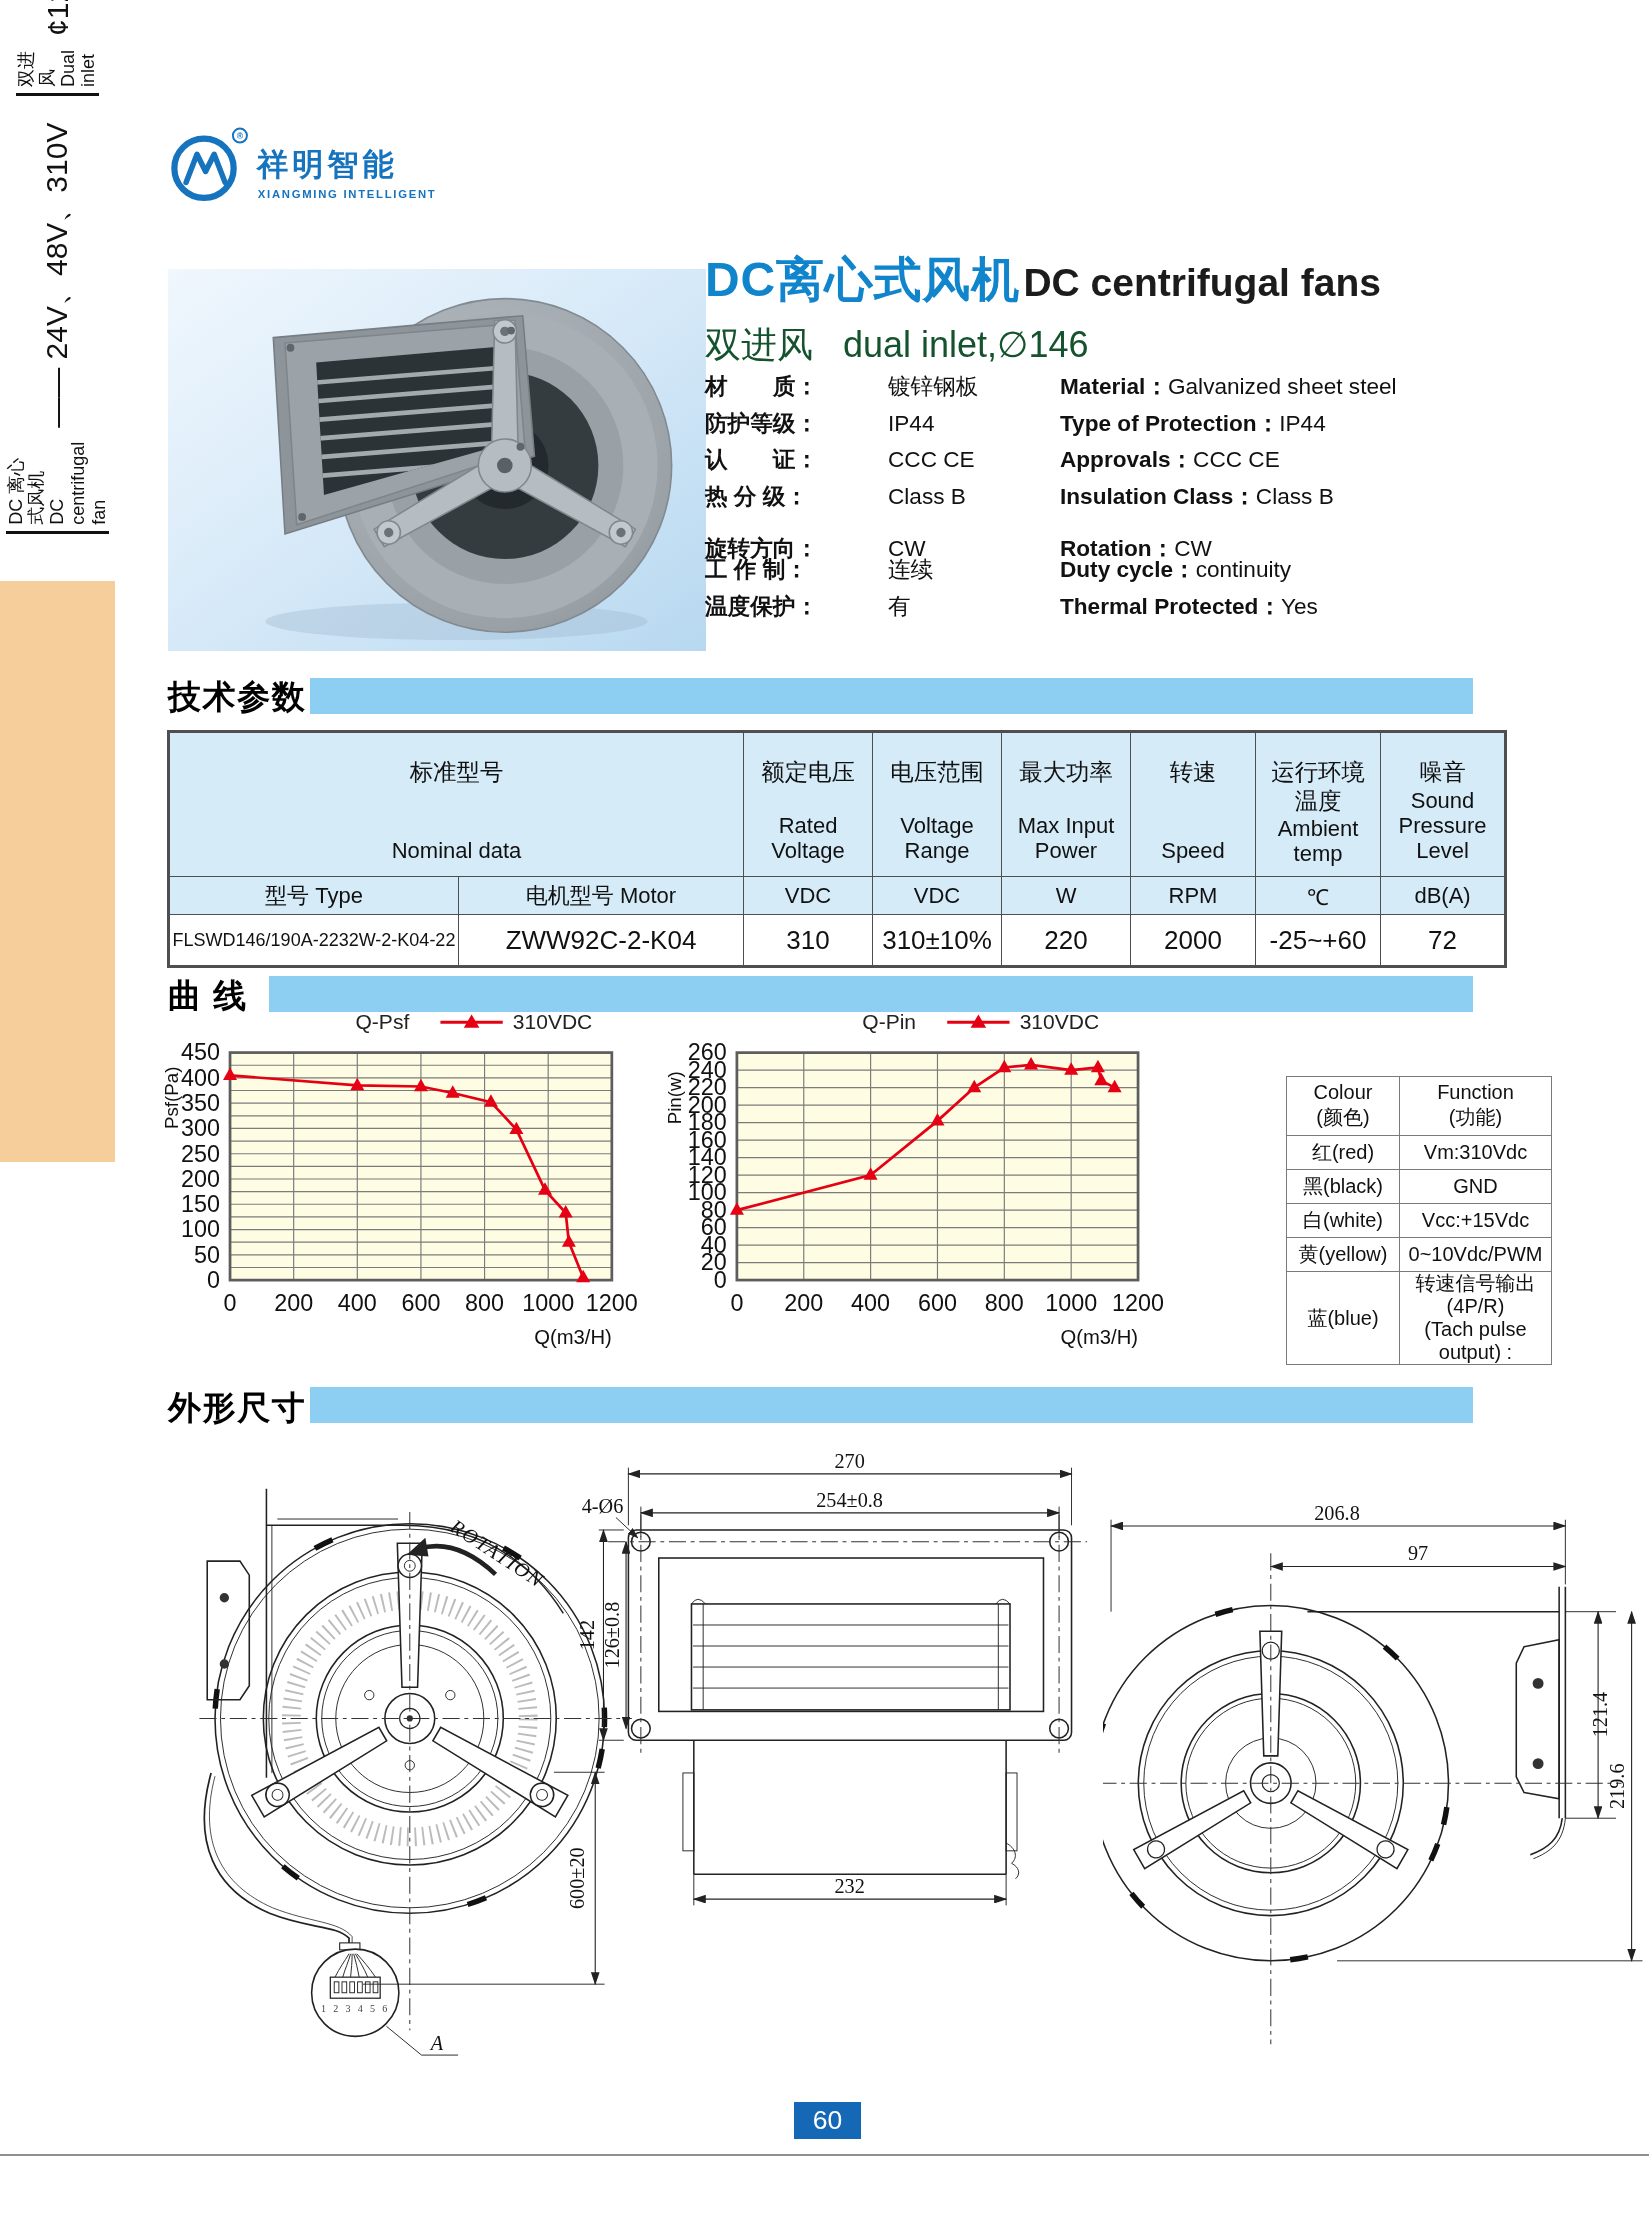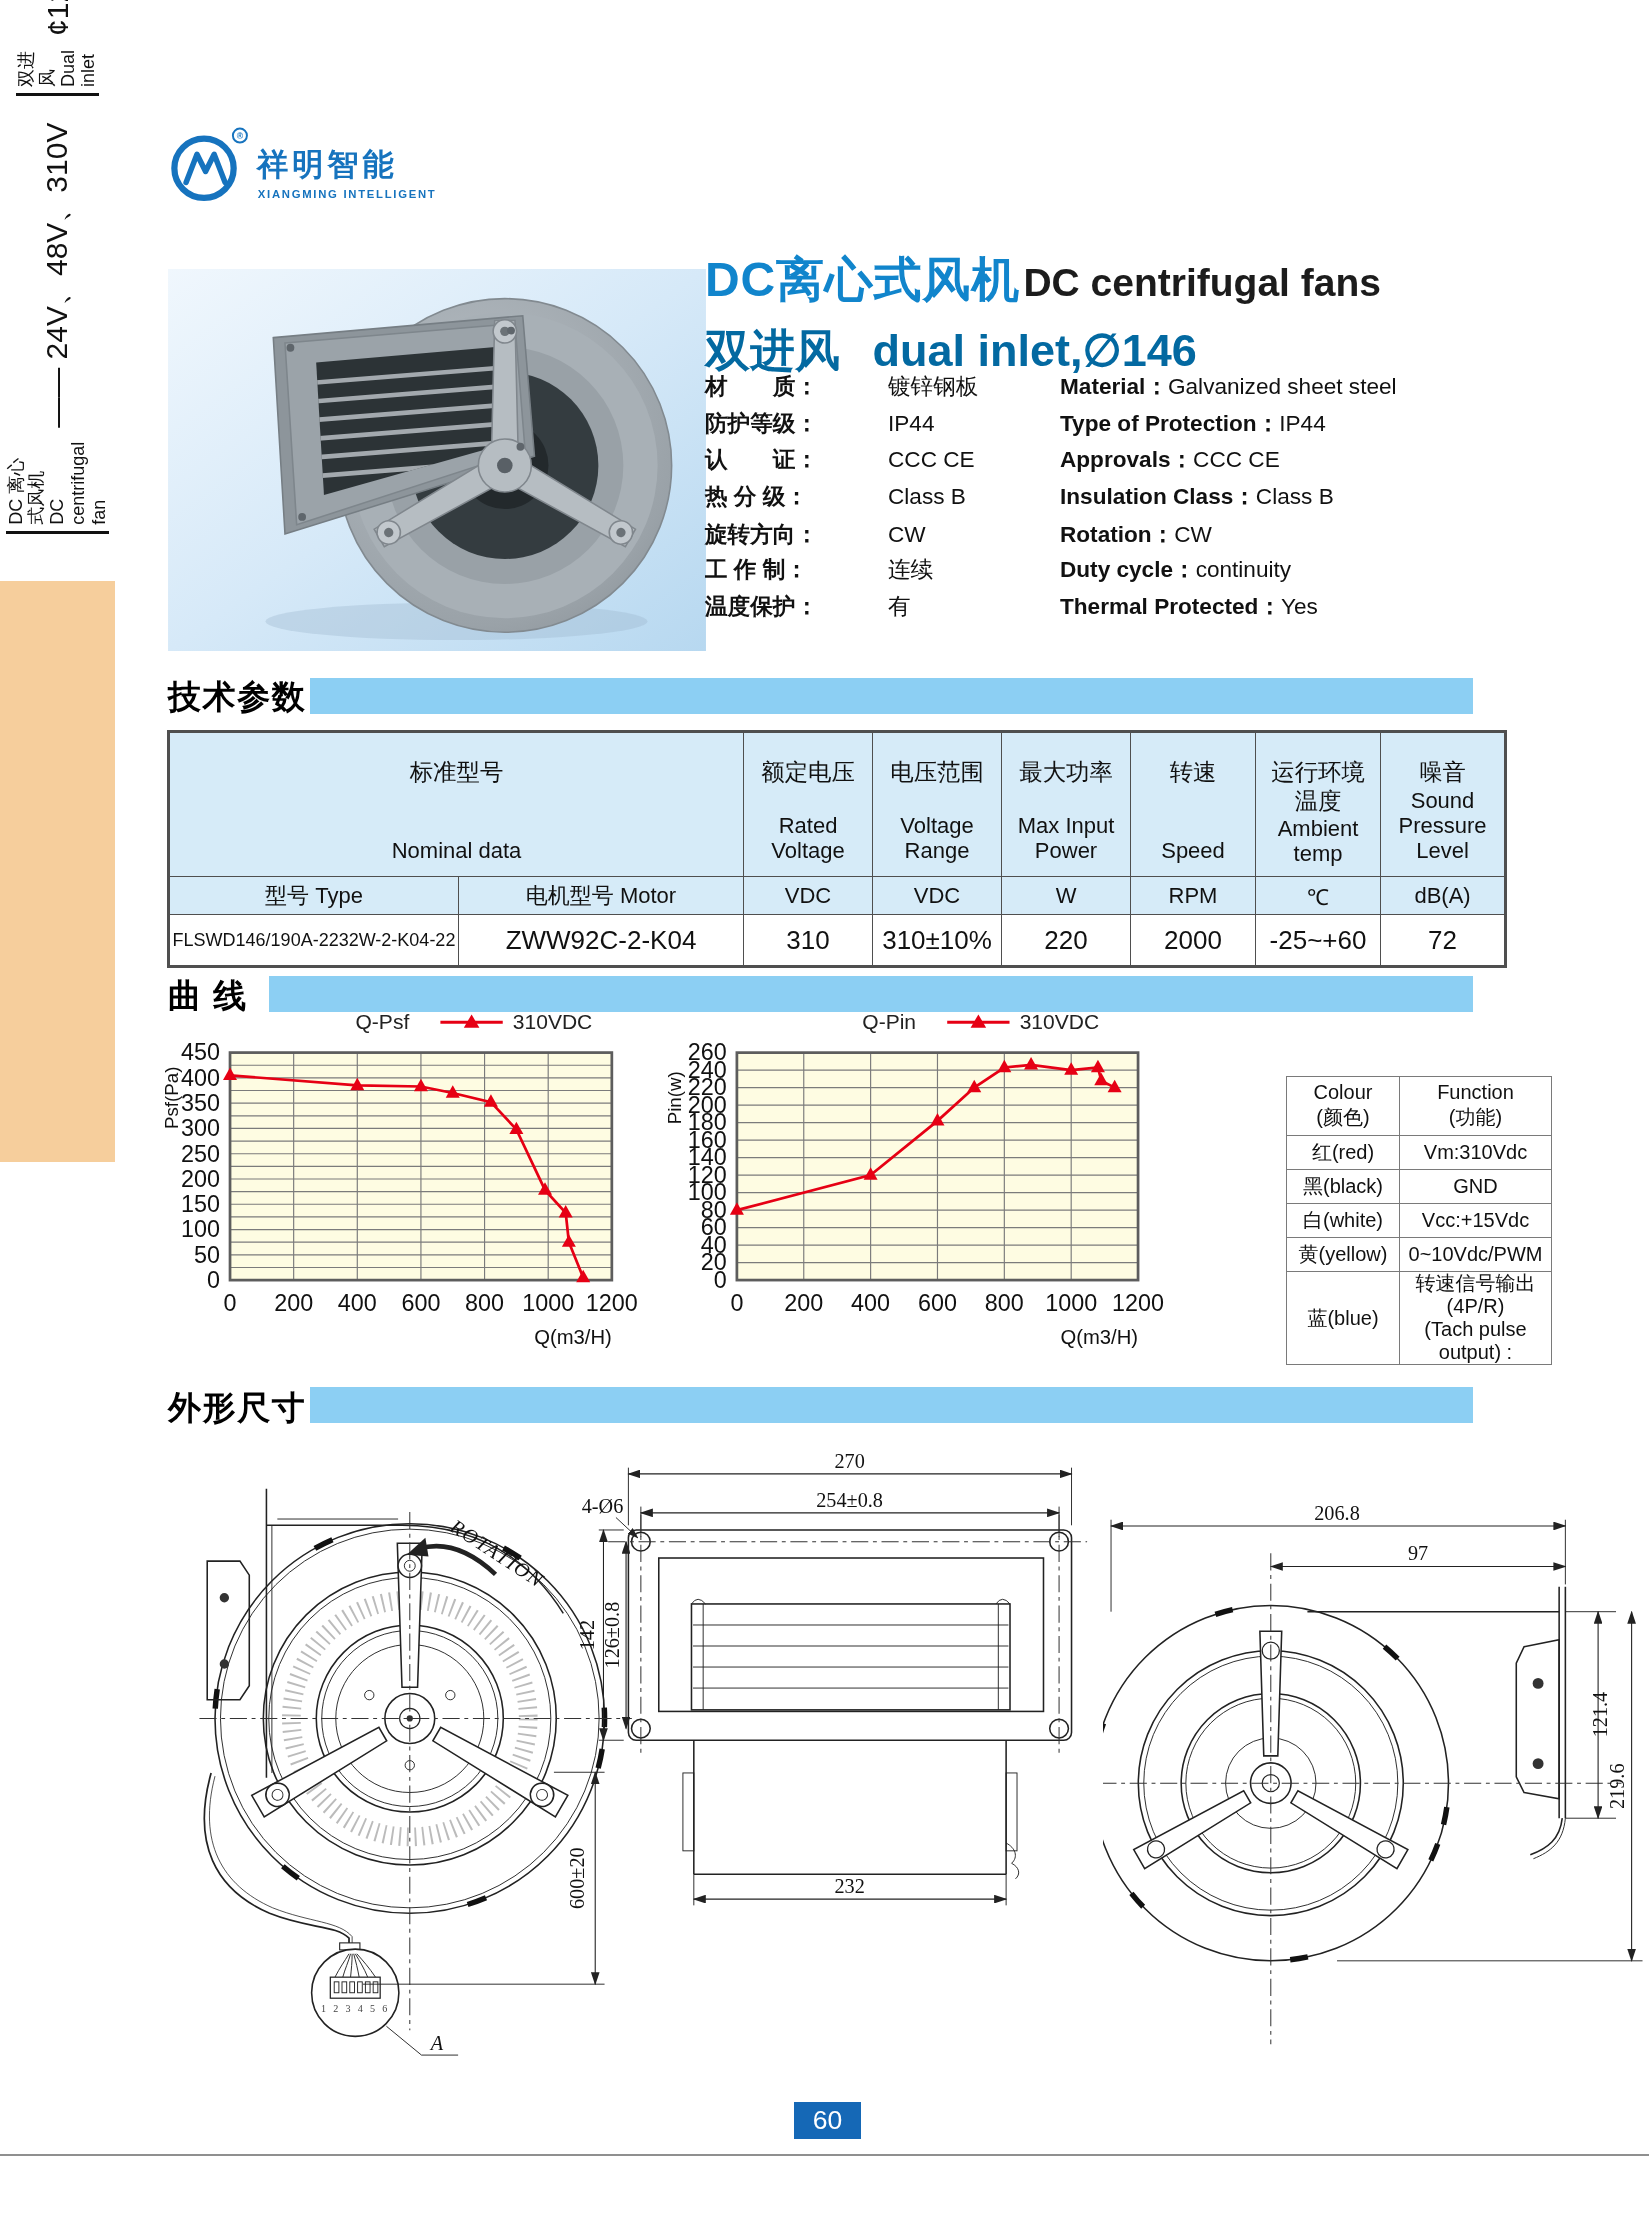--- a/index.html
+++ b/index.html
@@ -3,21 +3,21 @@
 <meta charset="utf-8">
 <style>
   html,body{margin:0;padding:0;background:#fff;}
   body{position:relative;width:1649px;height:2239px;font-family:"Liberation Sans",sans-serif;color:#111;overflow:hidden;}
   .abs{position:absolute;}
   .sec-title{font-size:33px;font-weight:bold;color:#000;letter-spacing:1.6px;}
   .sec-bar{background:#8ccff3;height:36px;}
   
   .t1-cn{color:#1185cc;font-size:48px;font-weight:bold;letter-spacing:0.8px;}
   .t1-en{color:#1c1c1c;font-size:39px;font-weight:bold;}
-  .t2{font-size:45px;font-weight:bold;color:#0369a1;}
+  .t2{font-size:36px;font-weight:normal;color:#14532d;}
   .spec-row{position:absolute;left:0;width:803px;height:36px;font-size:22.6px;white-space:nowrap;}
   .spec-cn-l{font-weight:bold;display:inline-block;width:183px;}
   .spec-en{position:absolute;left:355px;top:0;}
   .spec-en-l{font-weight:bold;}
   
   table.tech{border-collapse:collapse;table-layout:fixed;width:1338px;background:#fff;border:3.1px solid #4f4f4f;}
   table.tech td,table.tech th{border:1.9px solid #4f4f4f;text-align:center;vertical-align:middle;padding:0;font-weight:normal;}
   table.tech .hd{background:#d6ebf8;}
   .h1cell{display:flex;flex-direction:column;justify-content:space-between;height:131px;padding:12.5px 1.6px;box-sizing:border-box;margin-top:12px;}
   .h1cn{font-size:23.4px;white-space:pre-line;line-height:1.25;}
@@ -128,21 +128,21 @@
   </div>
   <div class="t2" style="margin-top:9.4px;white-space:nowrap;">
     <span>双进风</span>
     <span style="margin-left:20px;">dual inlet,∅146</span>
   </div>
   <div class="abs" style="left:0;top:123px;width:803px;height:249px;">
     <div class="spec-row" style="top:0px;"><span class="spec-cn-l">材　　质：</span><span>镀锌钢板</span><span class="spec-en"><span class="spec-en-l">Material：</span><span>Galvanized sheet steel</span></span></div>
     <div class="spec-row" style="top:37px;"><span class="spec-cn-l">防护等级：</span><span>IP44</span><span class="spec-en"><span class="spec-en-l">Type of Protection：</span><span>IP44</span></span></div>
     <div class="spec-row" style="top:73px;"><span class="spec-cn-l">认　　证：</span><span>CCC CE</span><span class="spec-en"><span class="spec-en-l">Approvals：</span><span>CCC CE</span></span></div>
     <div class="spec-row" style="top:110px;"><span class="spec-cn-l">热 分 级：</span><span>Class B</span><span class="spec-en"><span class="spec-en-l">Insulation Class：</span><span>Class B</span></span></div>
-    <div class="spec-row" style="top:148px;"><span class="spec-cn-l">旋转方向：</span><span>CW</span><span class="spec-en"><span class="spec-en-l">Rotation：</span><span>CW</span></span></div>
+    <div class="spec-row" style="top:162px;"><span class="spec-cn-l">旋转方向：</span><span>CW</span><span class="spec-en"><span class="spec-en-l">Rotation：</span><span>CW</span></span></div>
     <div class="spec-row" style="top:183px;"><span class="spec-cn-l">工 作 制：</span><span>连续</span><span class="spec-en"><span class="spec-en-l">Duty cycle：</span><span>continuity</span></span></div>
     <div class="spec-row" style="top:220px;"><span class="spec-cn-l">温度保护：</span><span>有</span><span class="spec-en"><span class="spec-en-l">Thermal Protected：</span><span>Yes</span></span></div>
   </div>
 </div>
 
 <div class="abs sidebar"></div>
 <div class="sb-inner">
   <div class="sb-grp">
     <div class="sb-lbl">
         <div>DC 离心式风机</div>

